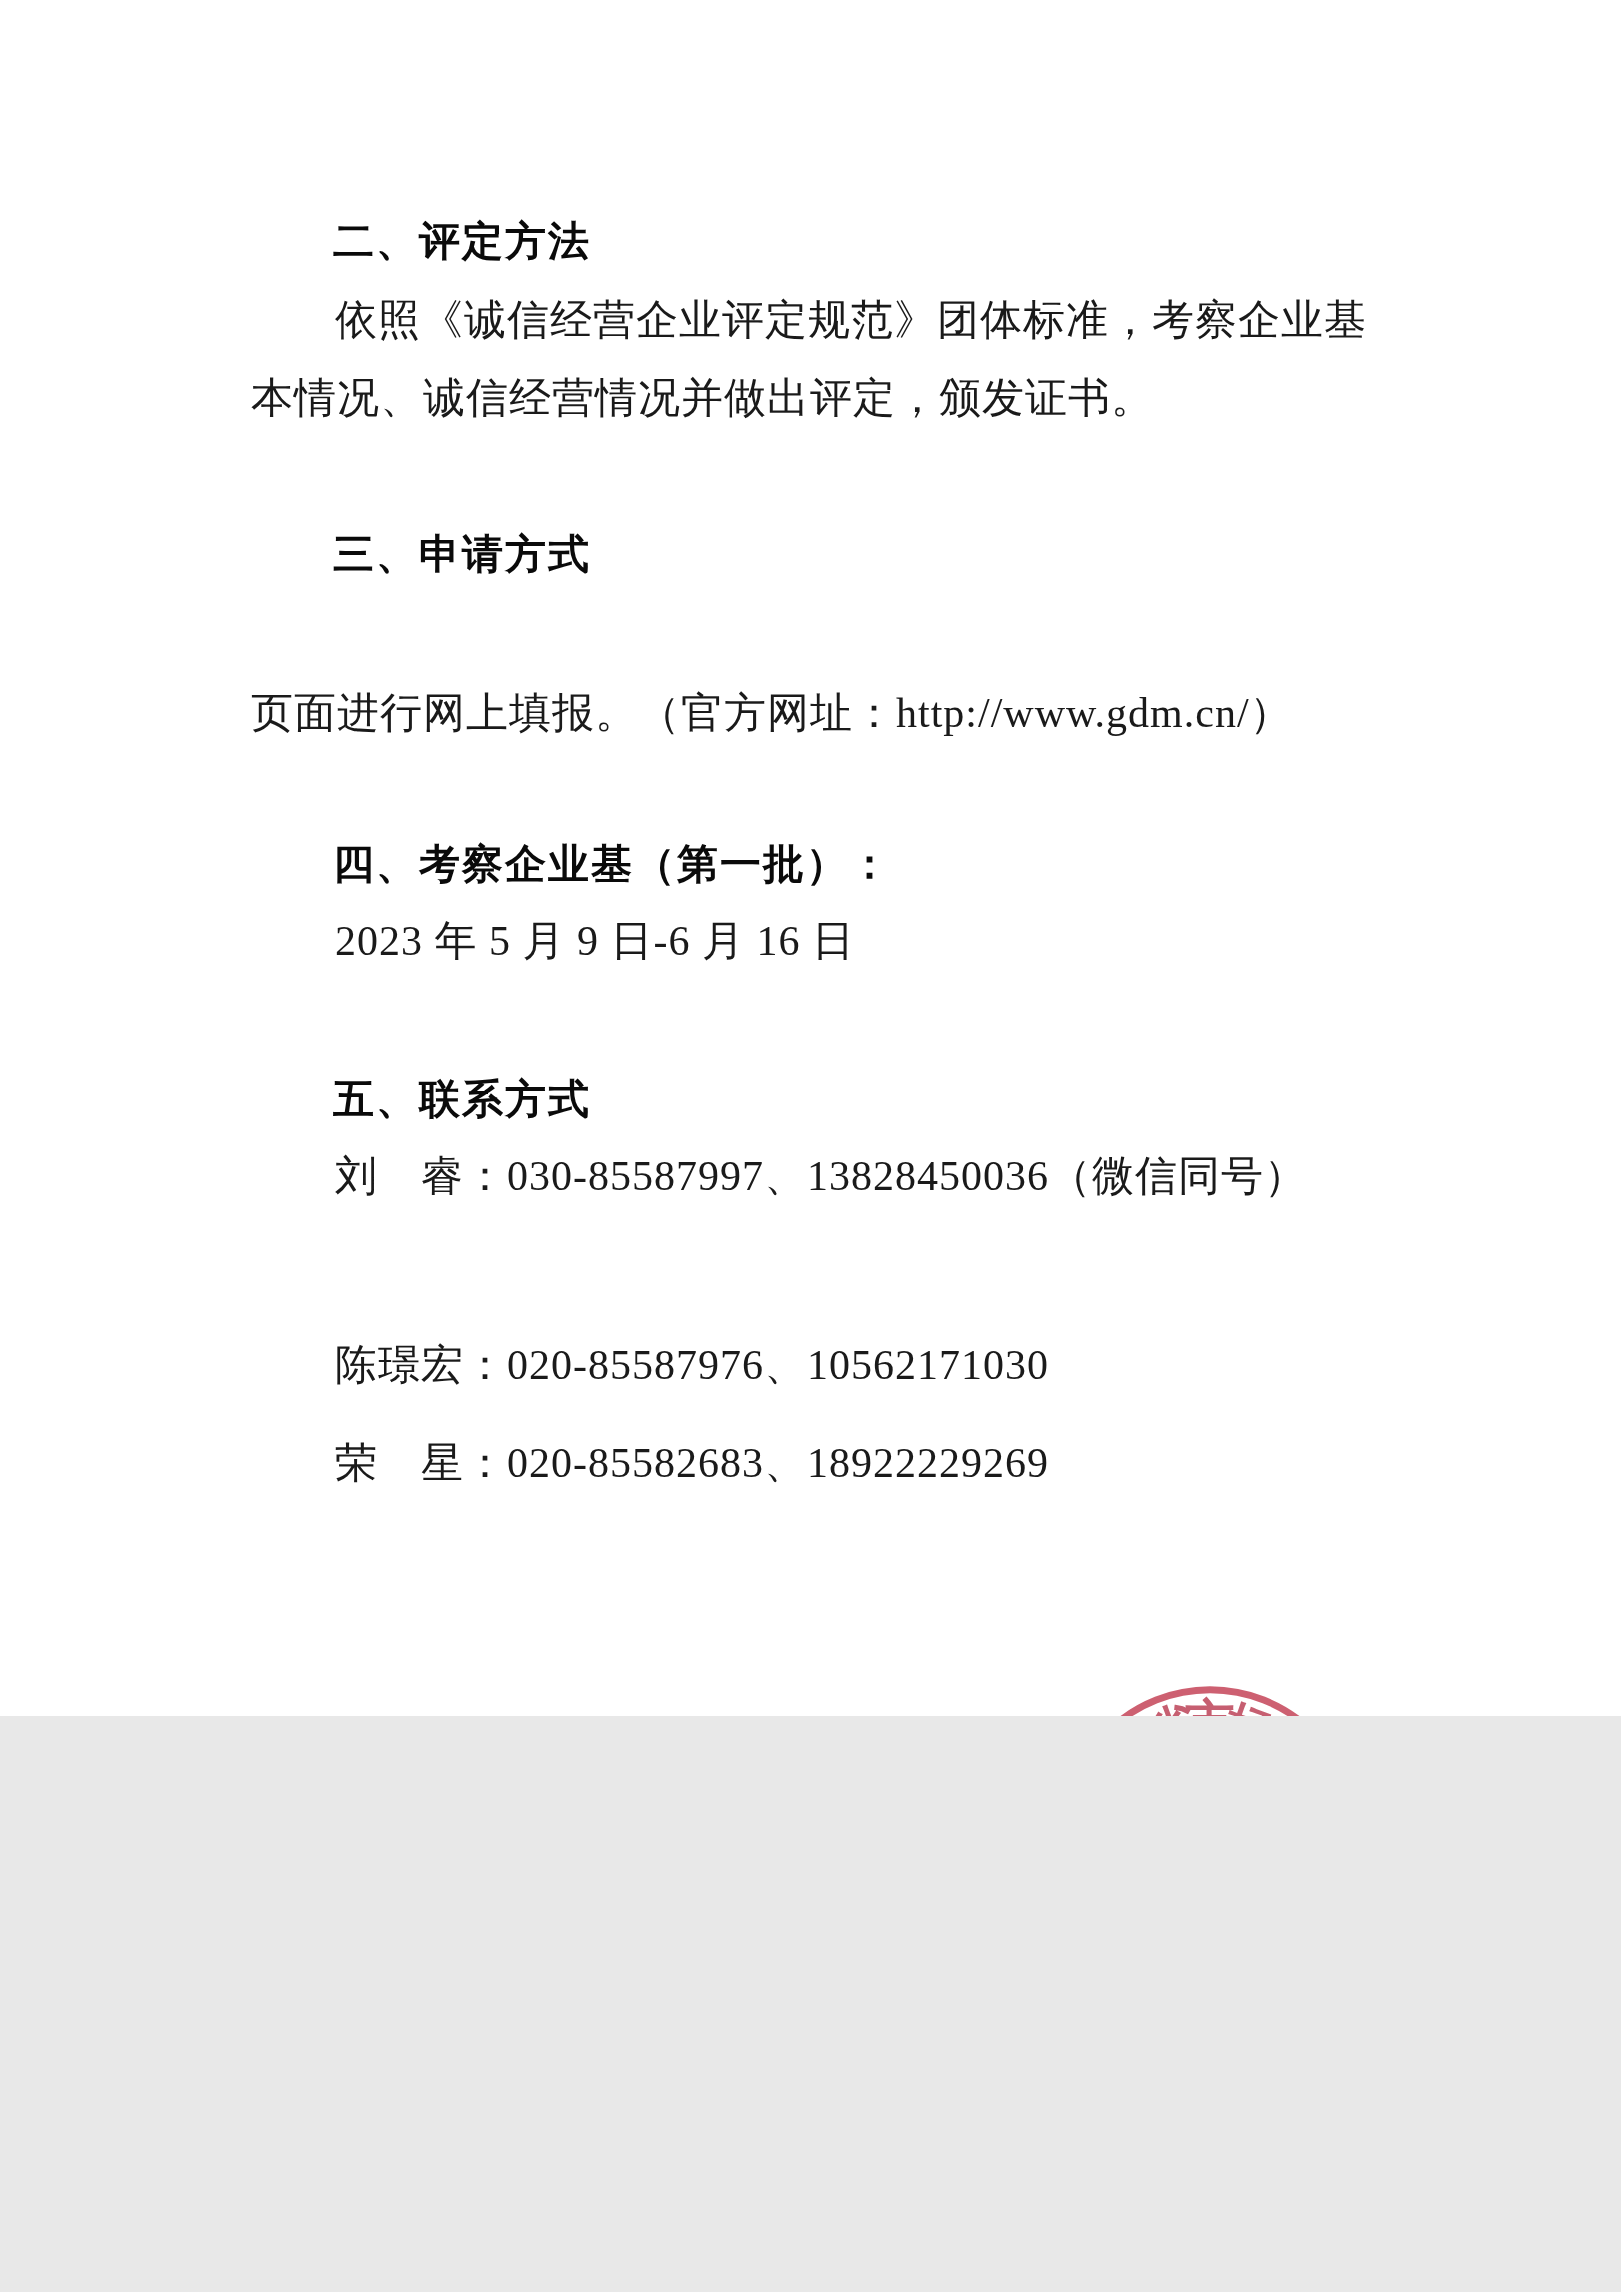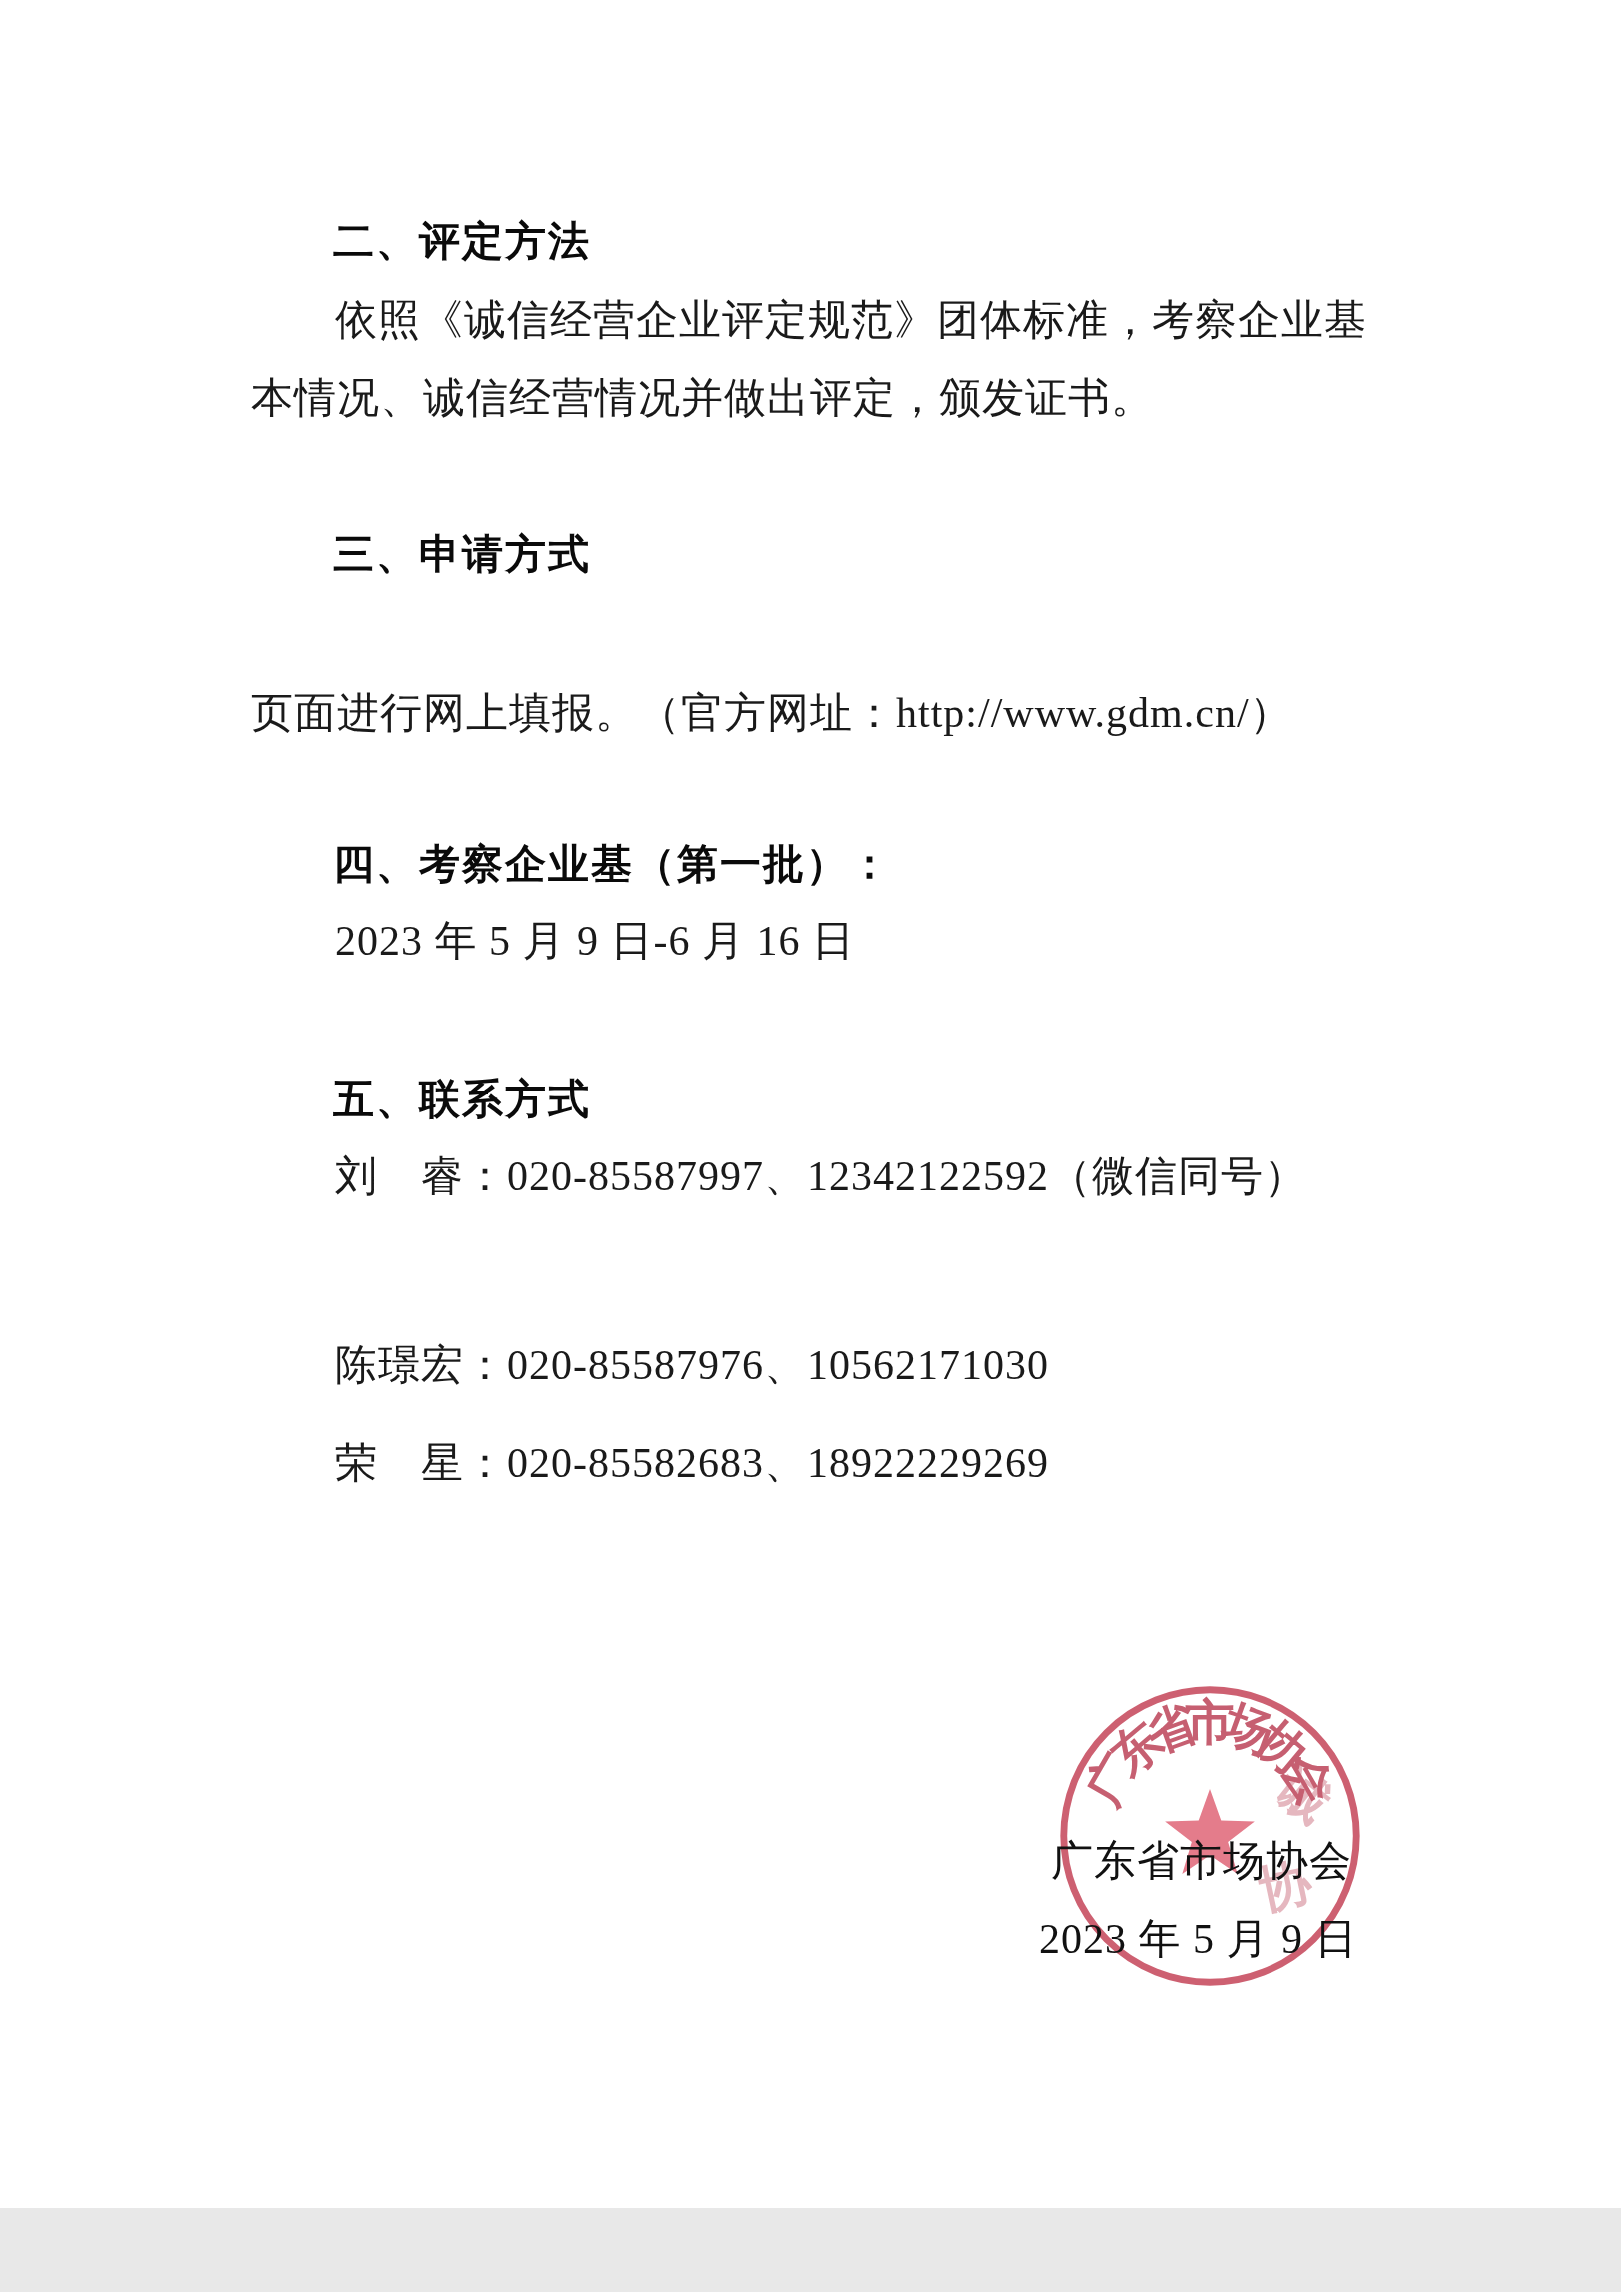--- a/index.html
+++ b/index.html
@@ -1,18 +1,18 @@
 <!DOCTYPE html>
 <html><head>
 <meta charset="utf-8">
 <style>
   html,body{margin:0;padding:0;background:#e8e8e8;}
   .page{
     position:relative;
-    width:1621px;height:2208px;
+    width:1621px;height:1716px;
     margin:0 auto;
     background:#ffffff;
     overflow:hidden;
     font-family:"Liberation Serif","DejaVu Serif",serif;
     color:#141414;
   }
   .line{
     position:absolute;
     white-space:pre;
     line-height:1.08;
@@ -67,21 +67,21 @@
   <div class="line body-text" style="left:335px;top:298px">依照《诚信经营企业评定规范》团体标准，考察企业基</div>
   <div class="line body-text" style="left:251px;top:376px">本情况、诚信经营情况并做出评定，颁发证书。</div>
 
   <div class="line heading" style="left:333px;top:532px">三、申请方式</div>
   <div class="line body-text" style="left:251px;top:691px">页面进行网上填报。（官方网址：http://www.gdm.cn/）</div>
 
   <div class="line heading" style="left:333px;top:842px">四、考察企业基（第一批）：</div>
   <div class="line body-text" style="left:335px;top:919px">2023 年 5 月 9 日-6 月 16 日</div>
 
   <div class="line heading" style="left:333px;top:1077px">五、联系方式</div>
-  <div class="line body-text" style="left:335px;top:1154px">刘　睿：020-85587997、12342122592（微信同号）</div>
+  <div class="line body-text" style="left:335px;top:1154px">刘　睿：030-85587997、13828450036（微信同号）</div>
   <div class="line body-text" style="left:335px;top:1343px">陈璟宏：020-85587976、10562171030</div>
   <div class="line body-text" style="left:335px;top:1441px">荣　星：020-85582683、18922229269</div>
 
   <div class="stamp">
     <svg width="316" height="316" viewBox="0 0 322 322">
       <circle cx="161" cy="161" r="149" fill="none" stroke-width="7" stroke="#c74b5e"></circle>
       <polygon points="161,113 172.5,145.2 206.7,146.2 179.5,167 189.2,199.8 161,180.5 132.8,199.8 142.5,167 115.3,146.2 149.5,145.2" stroke-width="2" fill="#e16a7c"></polygon>
       <text class="seal-arc-char" x="60.5" y="120" transform="rotate(-60 60.5 103)" fill="#bf4a5e">广</text>
       <text class="seal-arc-char" x="86.4" y="89" transform="rotate(-40 86.4 72)" fill="#bf4a5e">东</text>
       <text class="seal-arc-char" x="121.3" y="69" transform="rotate(-20 121.3 52)" fill="#bf4a5e">省</text>

